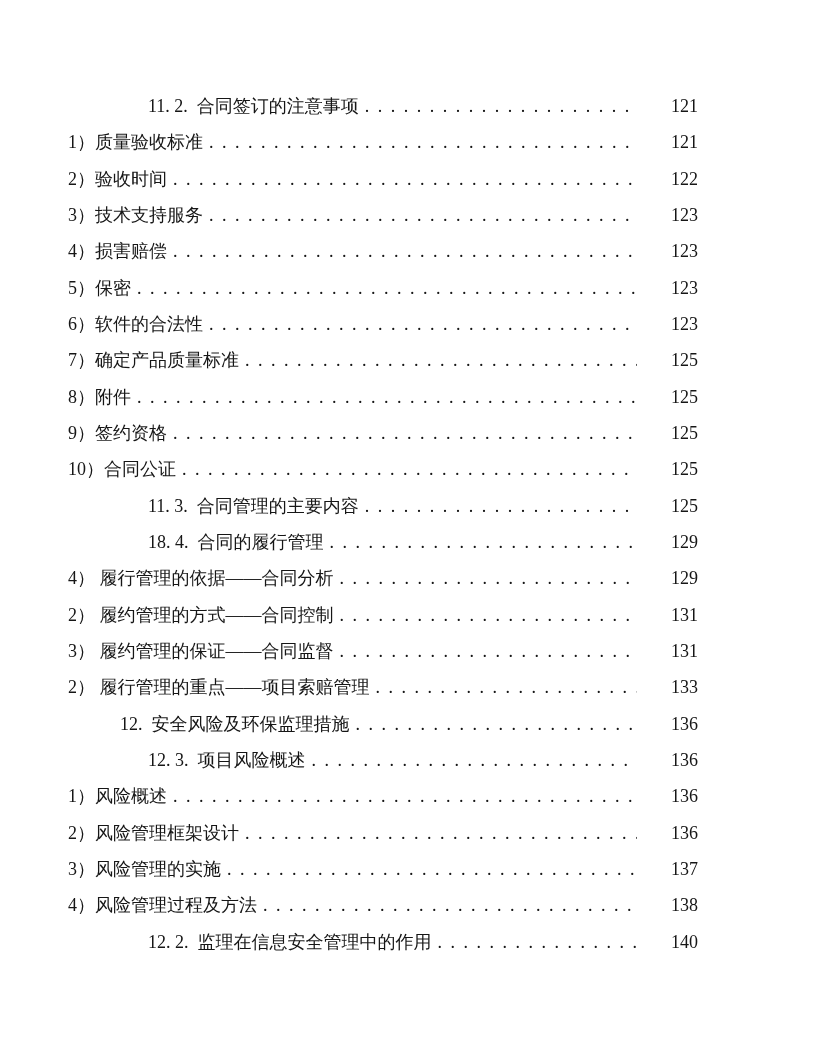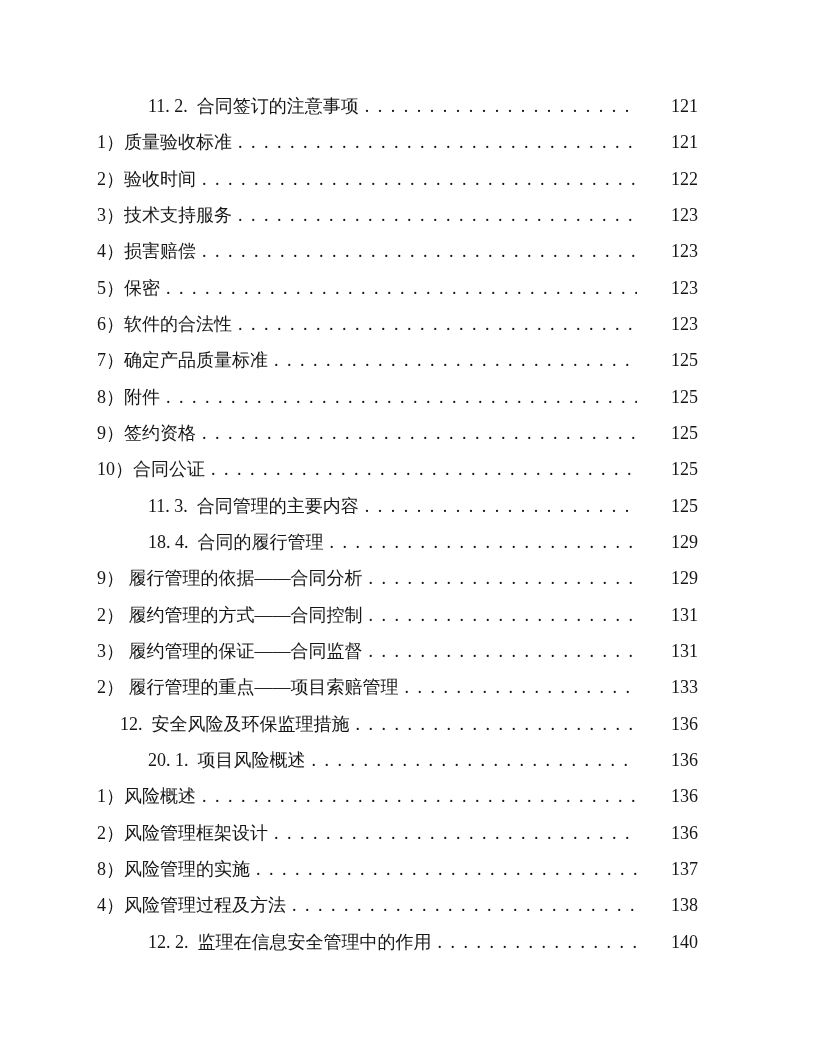--- a/index.html
+++ b/index.html
@@ -25,21 +25,21 @@
   }
   .toc-row {
     display: flex;
     align-items: baseline;
     line-height: 36.34px;
     height: 36.34px;
     box-sizing: border-box;
   }
   .lvl1 { padding-left: 120px; }
   .lvl2 { padding-left: 148px; }
-  .lvl3 { padding-left: 97px; }
+  .lvl3 { padding-left: 68px; }
   .toc-label {
     white-space: pre;
     flex: 0 0 auto;
   }
   .toc-leader {
     flex: 1 1 auto;
     overflow: hidden;
     white-space: nowrap;
     margin-left: 6px;
     margin-right: 7px;
@@ -121,21 +121,21 @@
     <span class="toc-label">11. 3.  合同管理的主要内容</span>
     <span class="toc-leader"></span>
     <span class="toc-page">125</span>
   </div>
       <div class="toc-row lvl2">
     <span class="toc-label">18. 4.  合同的履行管理</span>
     <span class="toc-leader"></span>
     <span class="toc-page">129</span>
   </div>
       <div class="toc-row lvl3">
-    <span class="toc-label">9） 履行管理的依据——合同分析</span>
+    <span class="toc-label">4） 履行管理的依据——合同分析</span>
     <span class="toc-leader"></span>
     <span class="toc-page">129</span>
   </div>
       <div class="toc-row lvl3">
     <span class="toc-label">2） 履约管理的方式——合同控制</span>
     <span class="toc-leader"></span>
     <span class="toc-page">131</span>
   </div>
       <div class="toc-row lvl3">
     <span class="toc-label">3） 履约管理的保证——合同监督</span>
@@ -146,36 +146,36 @@
     <span class="toc-label">2） 履行管理的重点——项目索赔管理</span>
     <span class="toc-leader"></span>
     <span class="toc-page">133</span>
   </div>
       <div class="toc-row lvl1">
     <span class="toc-label">12.  安全风险及环保监理措施</span>
     <span class="toc-leader"></span>
     <span class="toc-page">136</span>
   </div>
       <div class="toc-row lvl2">
-    <span class="toc-label">20. 1.  项目风险概述</span>
+    <span class="toc-label">12. 3.  项目风险概述</span>
     <span class="toc-leader"></span>
     <span class="toc-page">136</span>
   </div>
       <div class="toc-row lvl3">
     <span class="toc-label">1）风险概述</span>
     <span class="toc-leader"></span>
     <span class="toc-page">136</span>
   </div>
       <div class="toc-row lvl3">
     <span class="toc-label">2）风险管理框架设计</span>
     <span class="toc-leader"></span>
     <span class="toc-page">136</span>
   </div>
       <div class="toc-row lvl3">
-    <span class="toc-label">8）风险管理的实施</span>
+    <span class="toc-label">3）风险管理的实施</span>
     <span class="toc-leader"></span>
     <span class="toc-page">137</span>
   </div>
       <div class="toc-row lvl3">
     <span class="toc-label">4）风险管理过程及方法</span>
     <span class="toc-leader"></span>
     <span class="toc-page">138</span>
   </div>
       <div class="toc-row lvl2">
     <span class="toc-label">12. 2.  监理在信息安全管理中的作用</span>

